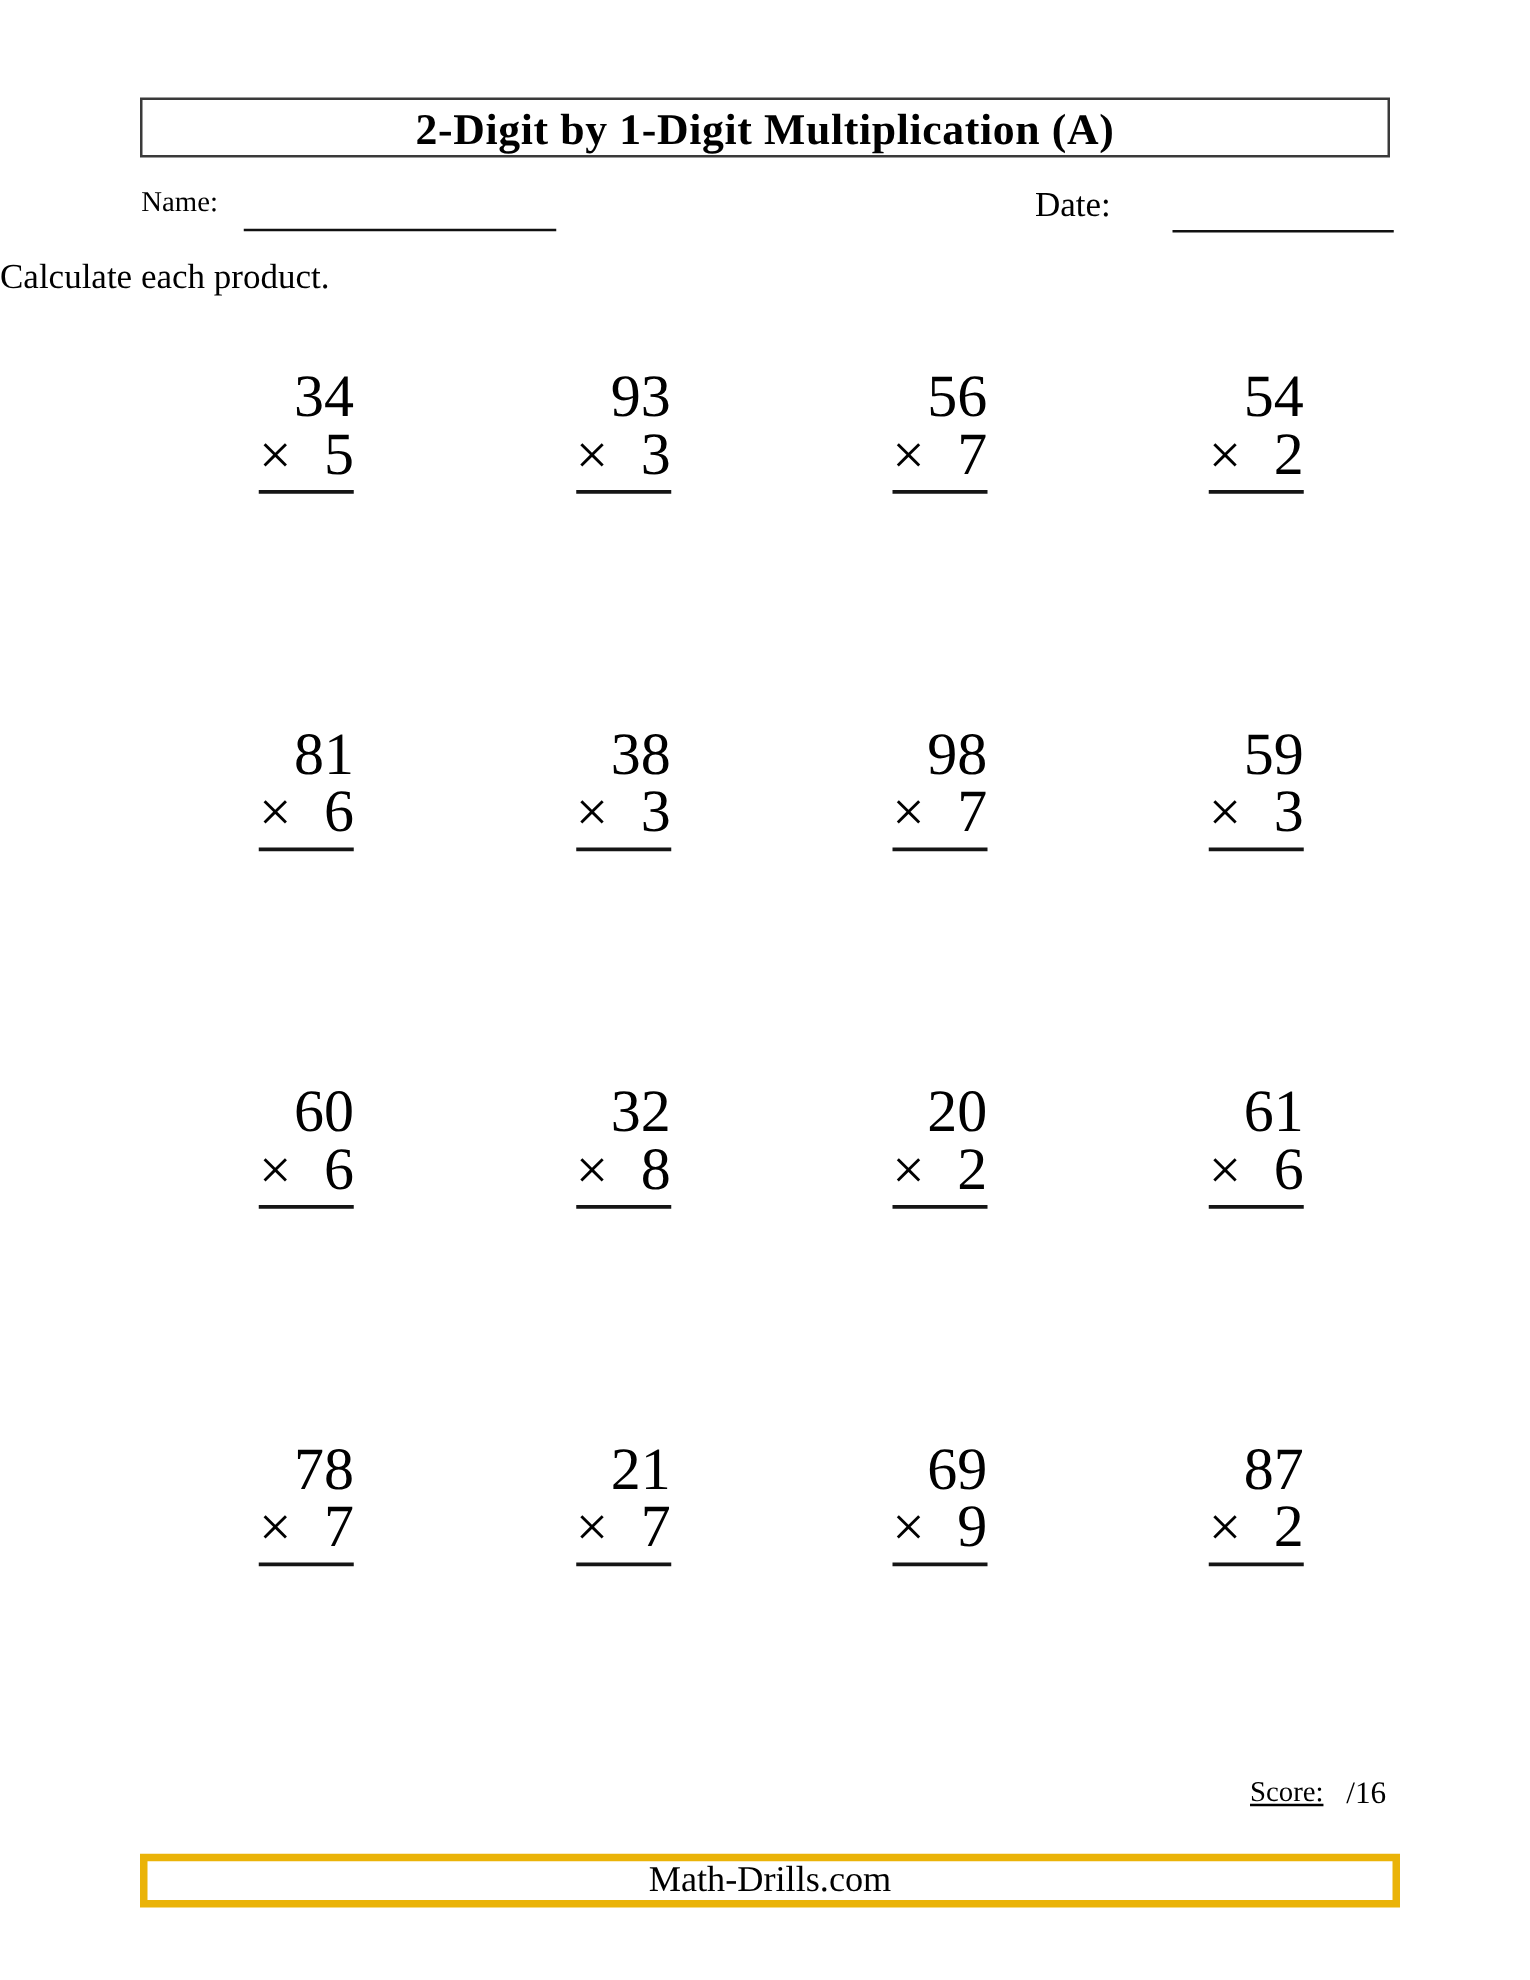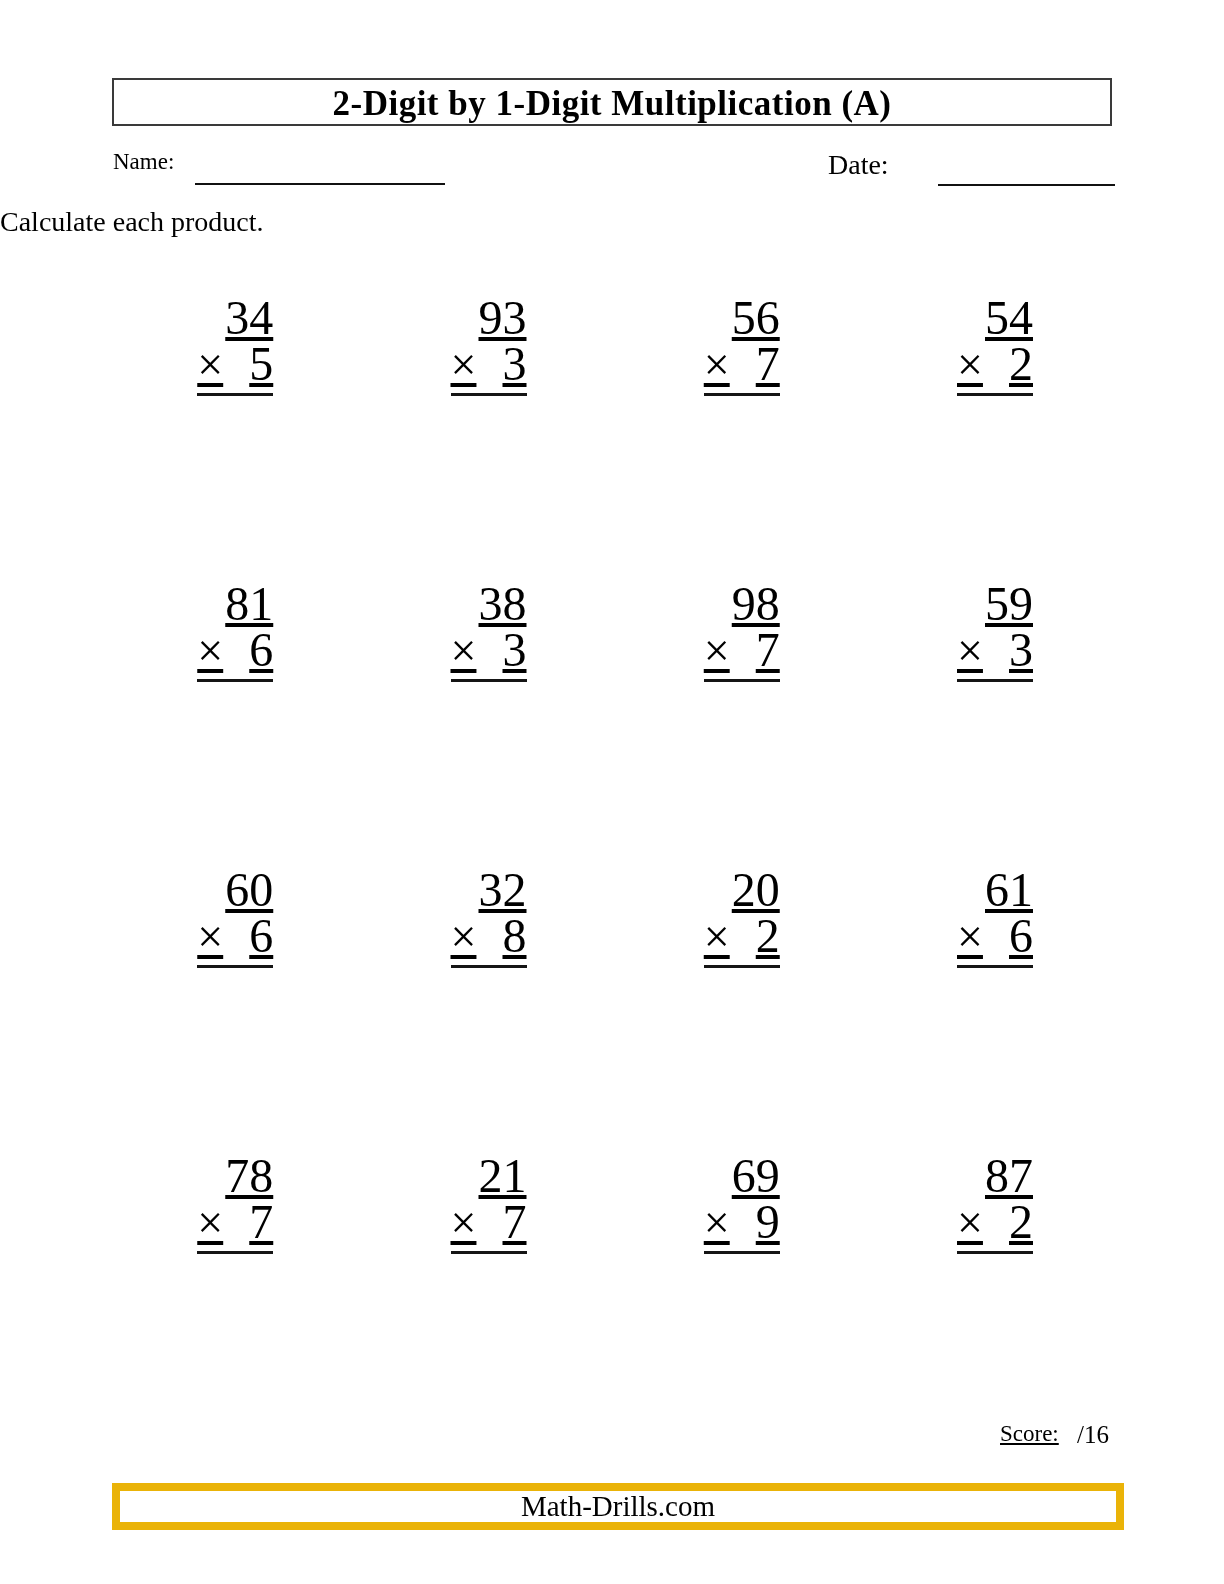--- a/index.html
+++ b/index.html
@@ -69,29 +69,28 @@
     left: 0;
     top: 206px;
     width: 1212px;
     text-align: left;
     font-size: 28px;
   }
 
   
   .problems-grid {
     position: absolute;
-    left: 20px;
+    left: 30px;
     top: 295px;
     width: 1013px;
     display: grid;
     grid-template-columns: repeat(4, 1fr);
     grid-auto-rows: 286px;
     justify-items: end;
     align-items: start;
-    text-decoration: underline;
   }
   .problem {
     width: 76px;
     text-align: right;
     font-size: 48px;
     line-height: 46px;
     padding-bottom: 5px;
     border-bottom: 3px solid #151515;
   }
   .p-top { white-space: nowrap; }
@@ -117,21 +116,21 @@
     font-size: 25px;
   }
 
   
   .footer-box {
     position: absolute;
     left: 112px;
     top: 1483px;
     width: 996px;
     height: 31px;
-    border: 8px solid #eab308;
+    border: 6px solid #eab308;
     display: flex;
     align-items: center;
     justify-content: center;
     background: #ffffff;
   }
   .footer-text { font-size: 29px; }
 </style>
 </head>
 <body>
 

